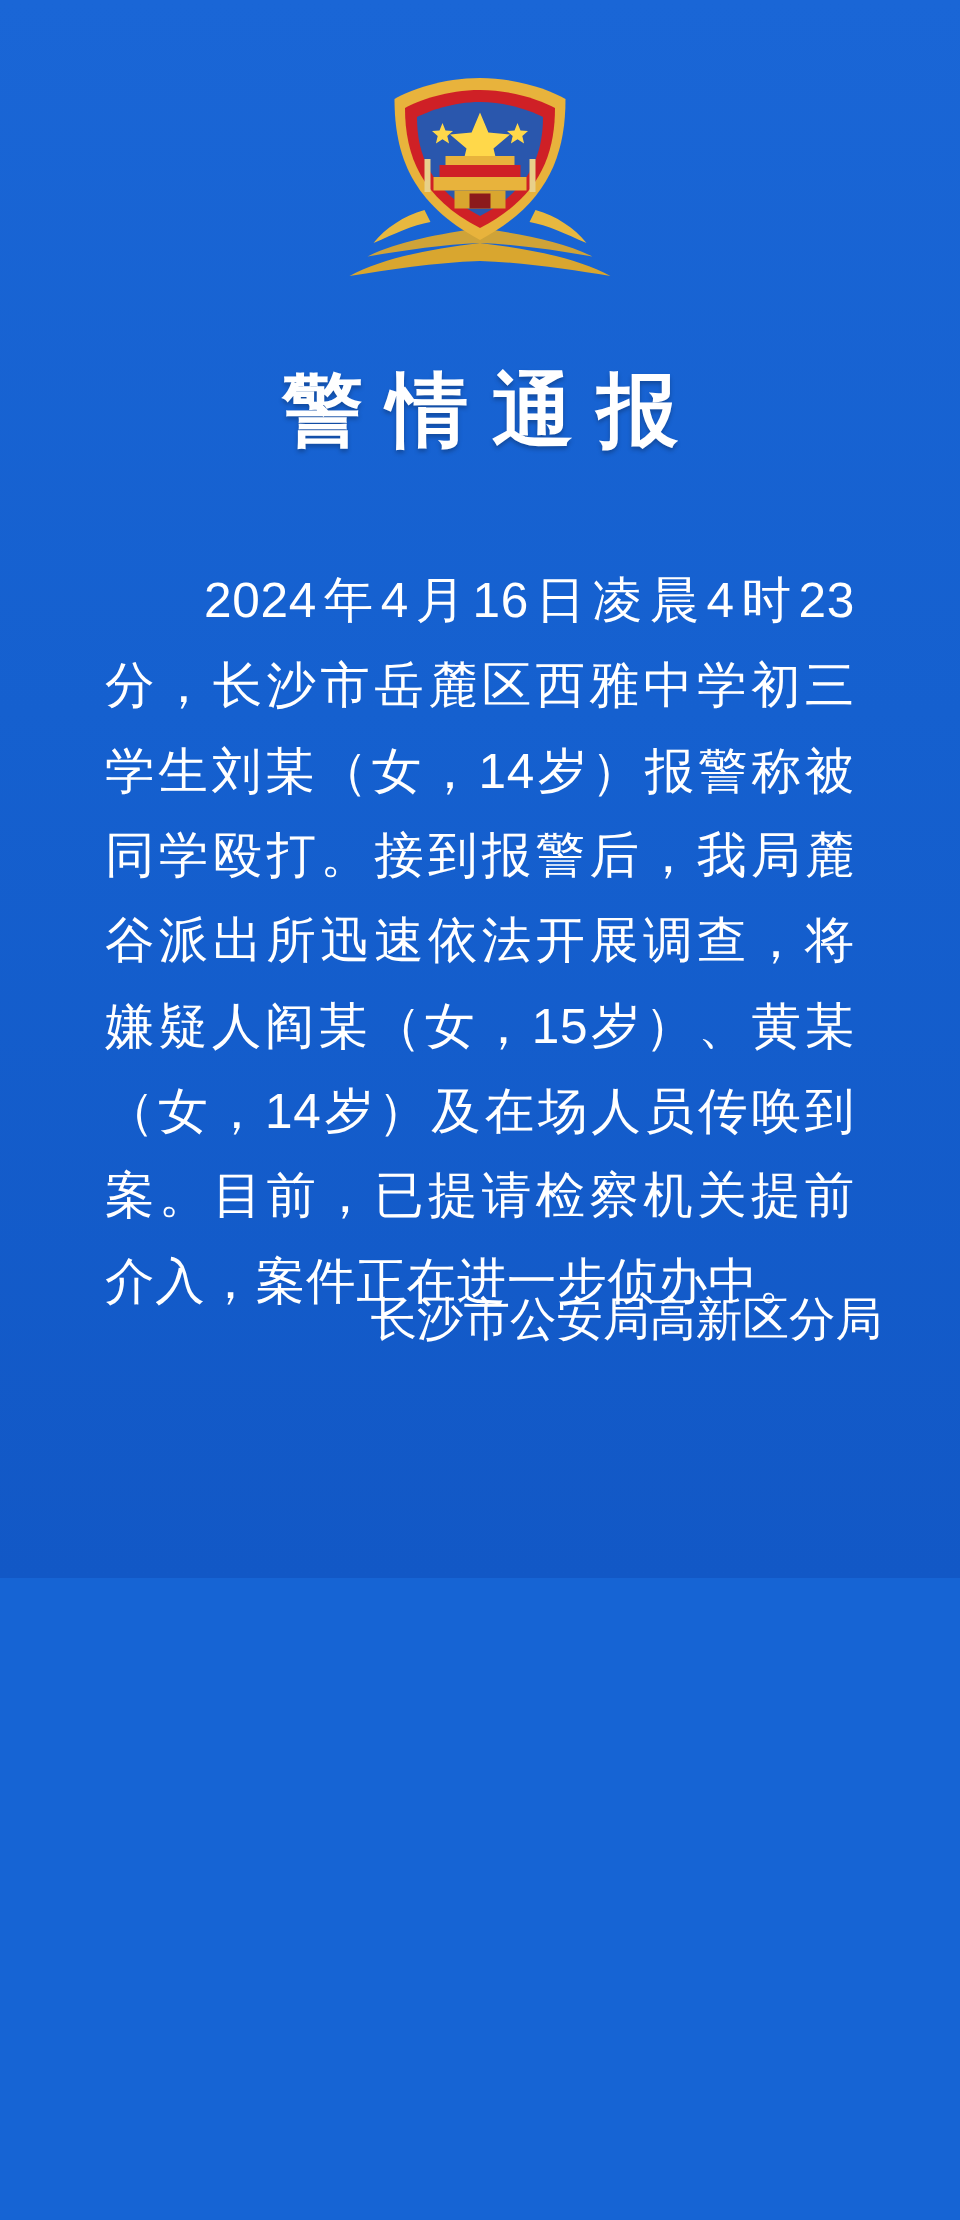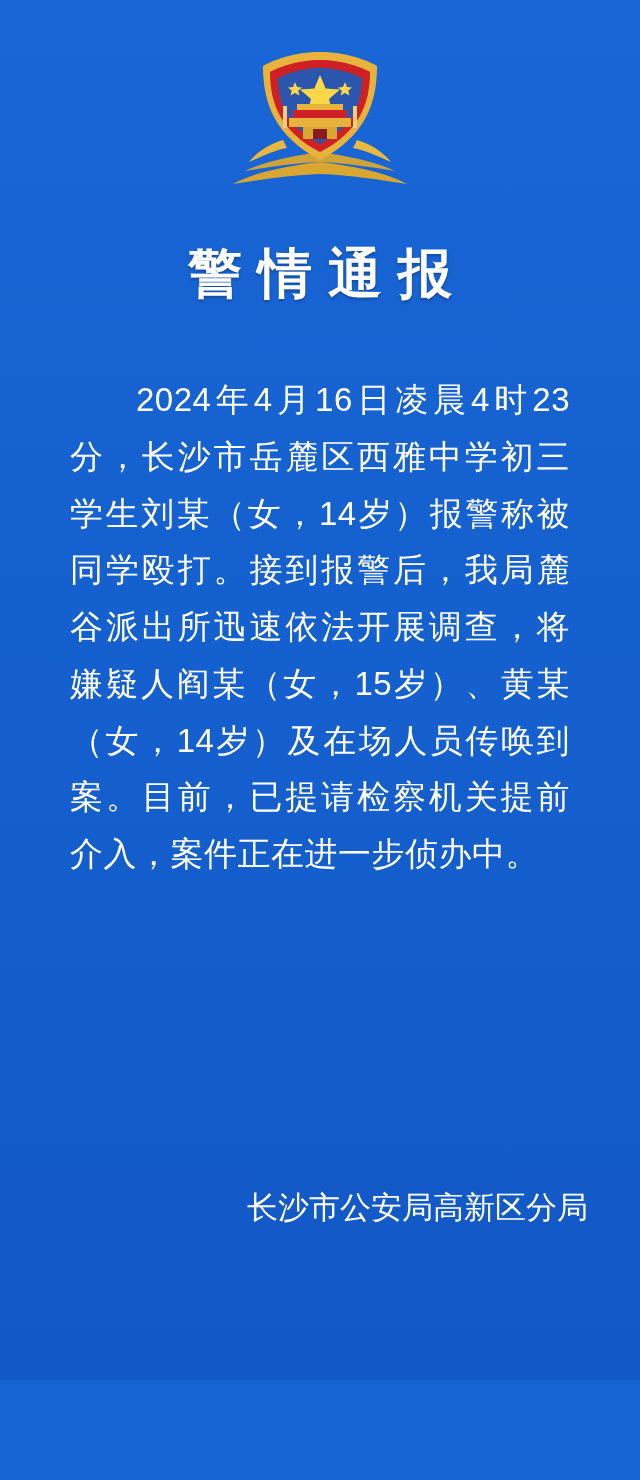--- a/index.html
+++ b/index.html
@@ -9,21 +9,21 @@
   body {
     width: 640px;
     height: 1480px;
     background: #1664d4;
     font-family: "Liberation Sans", "DejaVu Sans", sans-serif;
     overflow: hidden;
   }
   .poster {
     position: relative;
     width: 640px;
-    height: 1380px;
+    height: 1052px;
     background: linear-gradient(180deg, #1a66d6 0%, #1560cf 45%, #1258c6 100%);
     box-sizing: border-box;
     display: flex;
     flex-direction: column;
     align-items: center;
   }
 
   
   .emblem-wrap {
     margin-top: 44px;

